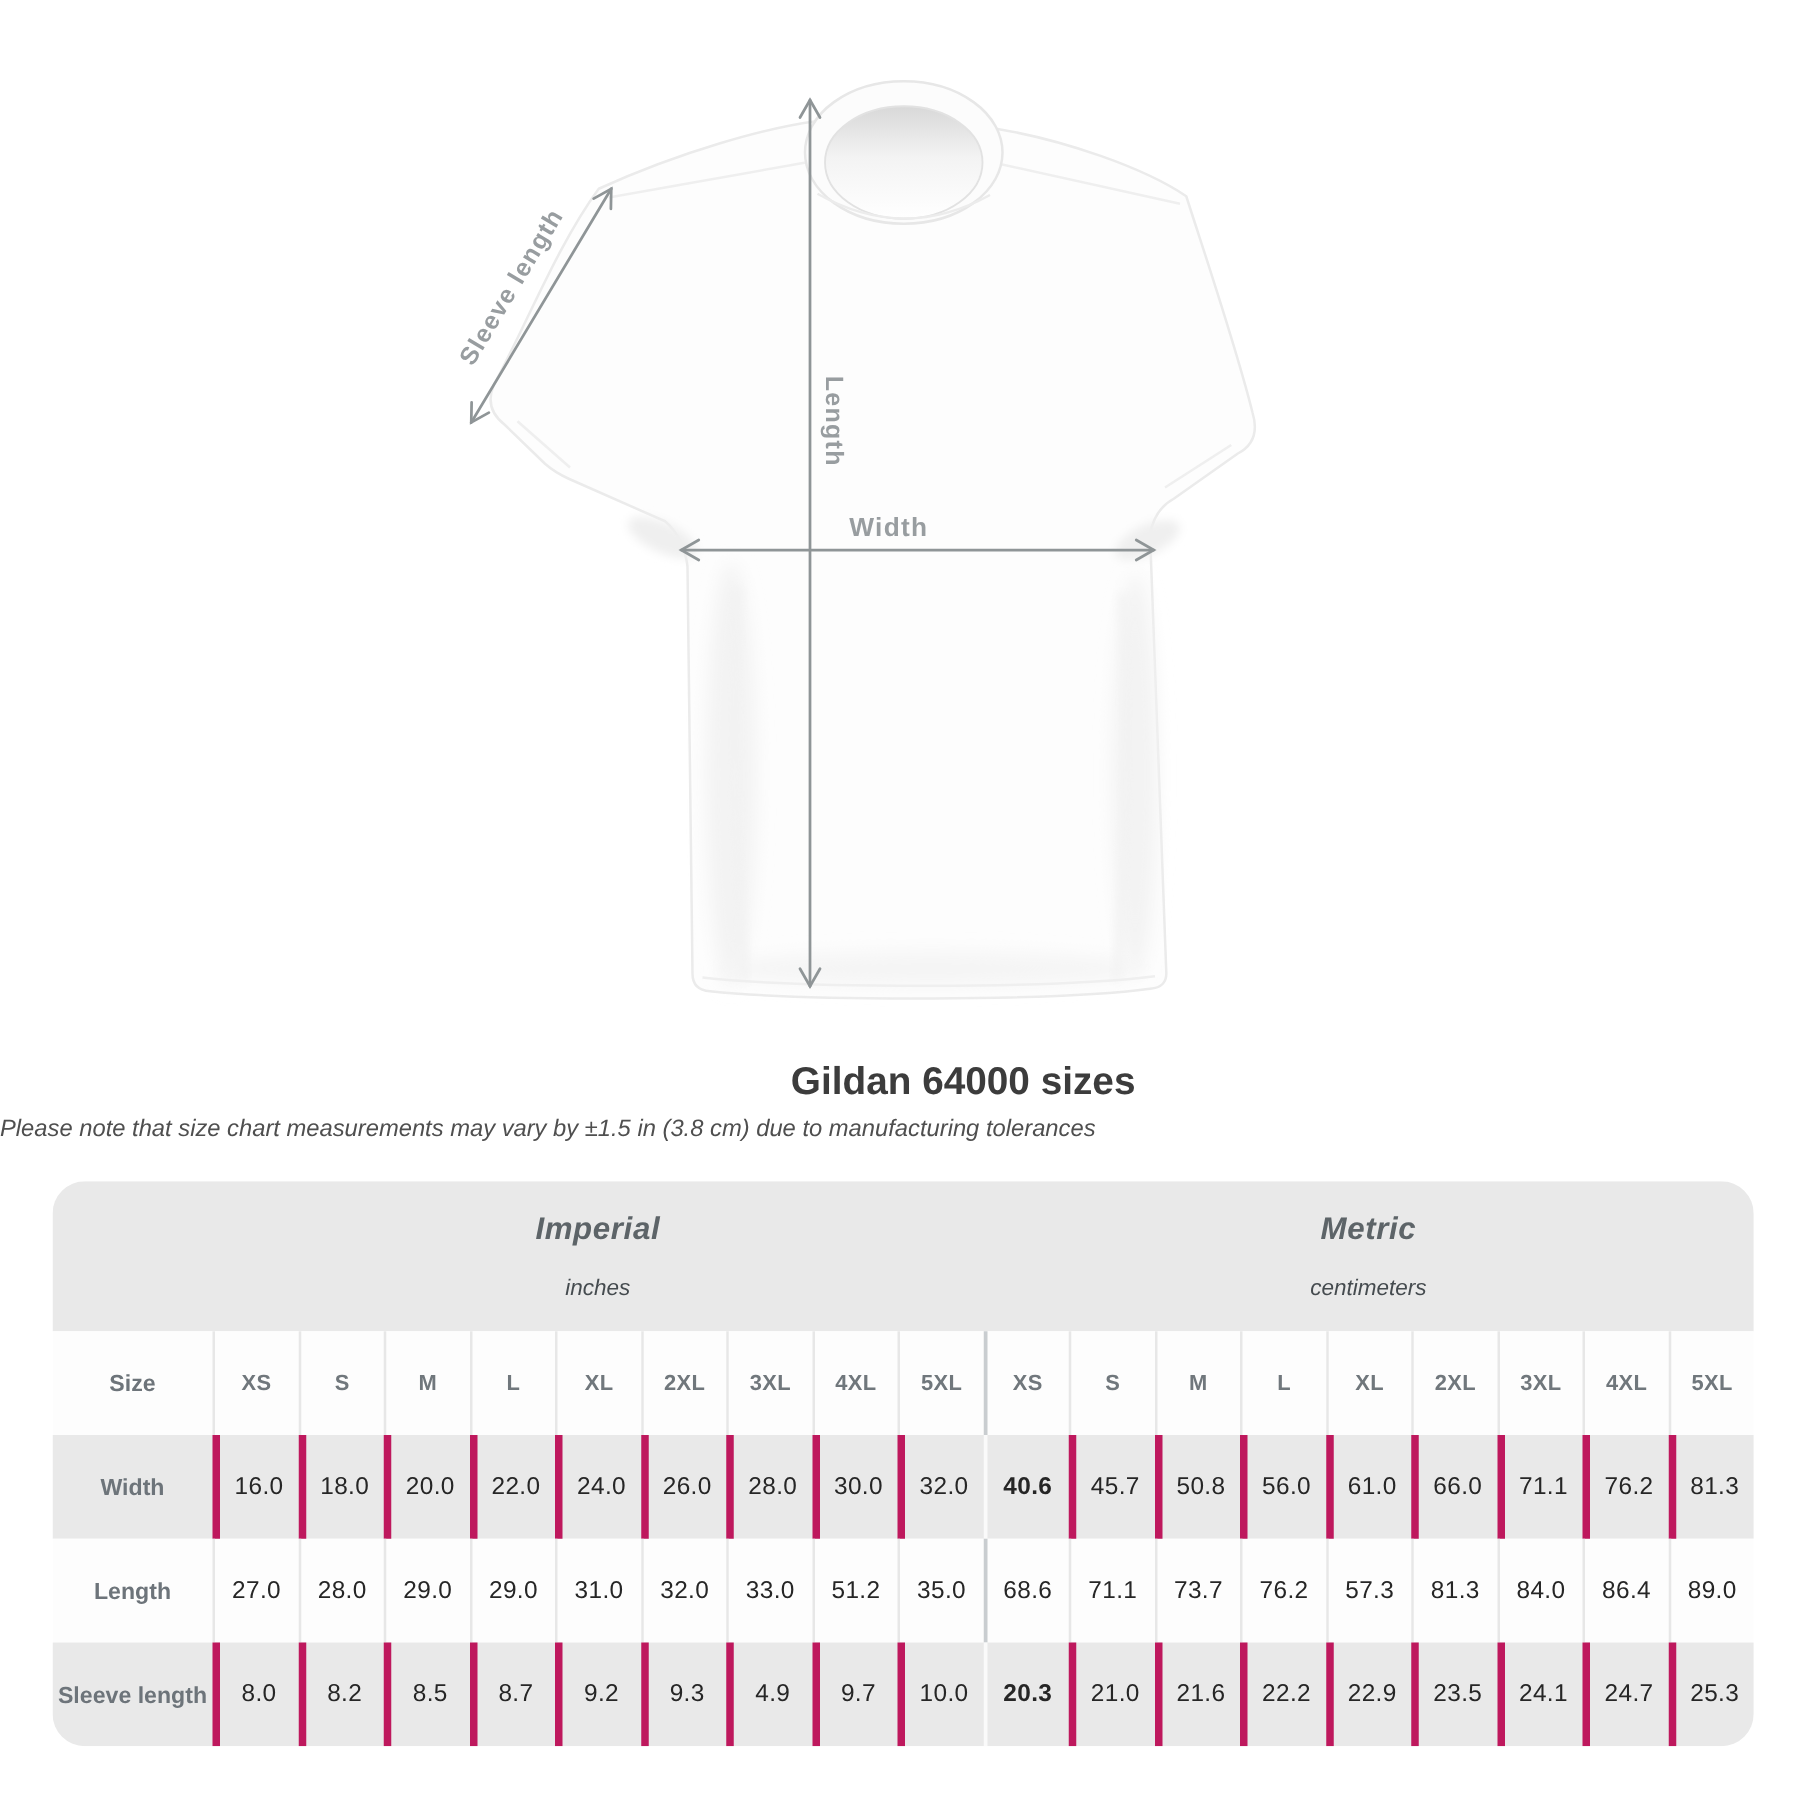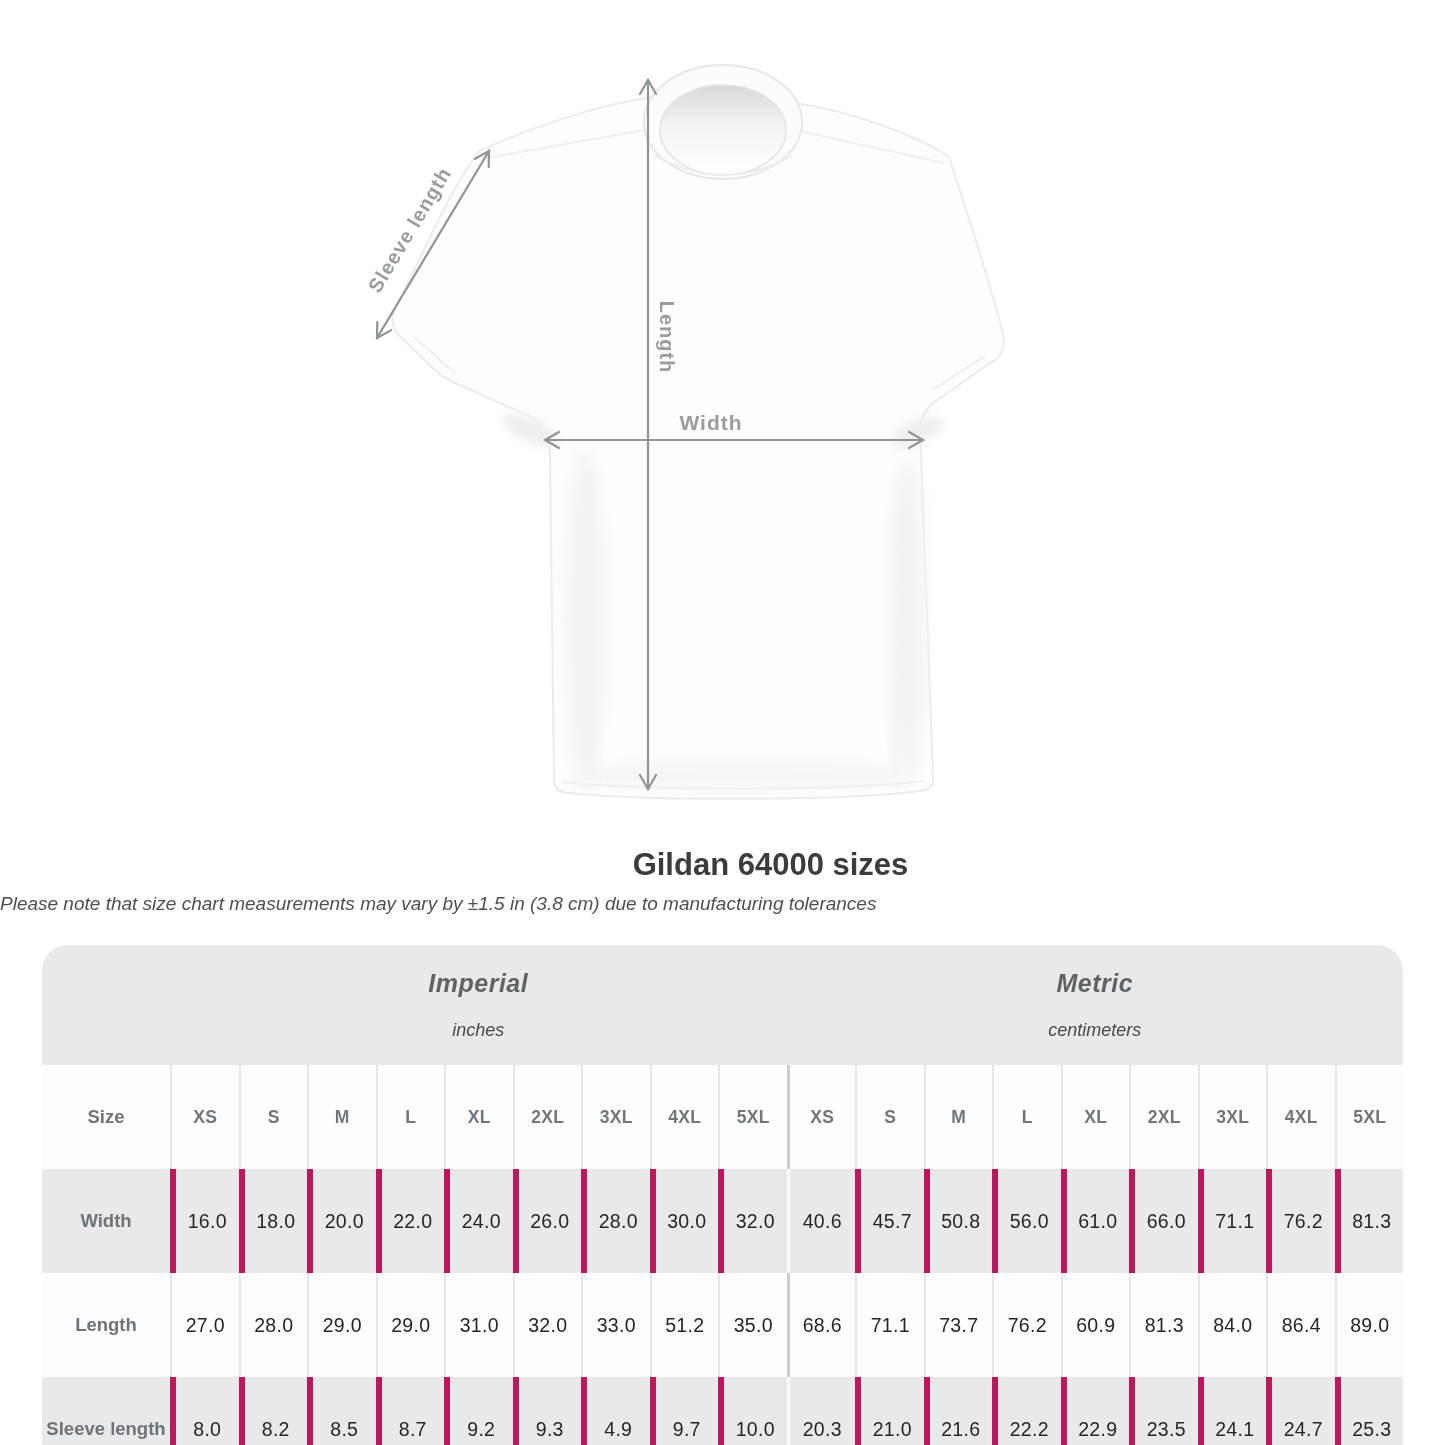--- a/index.html
+++ b/index.html
@@ -19,28 +19,28 @@
          font-size:31px;line-height:38px;font-weight:bold;color:#3c3c3c;padding-left:48px;}
   .note{position:absolute;top:893px;left:0;width:1445px;margin:0;
         font-style:italic;font-size:19px;color:#4f4f4f;}
 
   
   .sizetable{position:absolute;top:945px;left:42px;width:1361px;border-radius:26px;overflow:hidden;}
   .band{display:grid;grid-template-columns:128px 1fr 1fr;height:120px;background:#e9e9e9;}
   .band-group{display:flex;flex-direction:column;align-items:center;justify-content:center;gap:22px;}
   .g-name{font-size:25px;font-weight:bold;font-style:italic;color:#5d6468;letter-spacing:.5px;}
   .g-unit{font-size:18px;font-style:italic;color:#454b4f;}
-  .trow{display:grid;grid-template-columns:128px repeat(18,1fr);height:104px;}
+  .trow{display:grid;grid-template-columns:128px repeat(18,1fr);height:83px;}
   .row-light{background:#fdfdfd;}
   .row-dark{background:#e9e9e9;}
   .cell{display:flex;align-items:center;justify-content:center;}
   .row-light .cell:not(:first-child){border-left:2px solid #e7e7e7;}
   .row-dark  .cell:not(:first-child){border-left:6px solid #be185d;}
   .row-light .cell.strong{border-left:3px solid #c9cdd0;}
-  .row-dark  .cell.strong{border-left:3px solid #fafafa;}
+  .row-dark  .cell.strong{border-left:3px solid #fafafa;font-weight:bold;}
   .label-cell{font-weight:bold;font-size:18.5px;color:#6d747a;}
   .head-cell{font-weight:bold;font-size:17.5px;color:#70777c;letter-spacing:.3px;}
   .val-cell{font-size:19.5px;color:#262626;letter-spacing:.3px;}
 </style>
 </head>
 <body>
 
 <div class="stage">
 
   <div class="shirt-area">
@@ -197,21 +197,21 @@
           <div class="cell val-cell">29.0</div>
           <div class="cell val-cell">31.0</div>
           <div class="cell val-cell">32.0</div>
           <div class="cell val-cell">33.0</div>
           <div class="cell val-cell">51.2</div>
           <div class="cell val-cell">35.0</div>
           <div class="cell val-cell strong">68.6</div>
           <div class="cell val-cell">71.1</div>
           <div class="cell val-cell">73.7</div>
           <div class="cell val-cell">76.2</div>
-          <div class="cell val-cell">60.9</div>
+          <div class="cell val-cell">57.3</div>
           <div class="cell val-cell">81.3</div>
           <div class="cell val-cell">84.0</div>
           <div class="cell val-cell">86.4</div>
           <div class="cell val-cell">89.0</div>
         </div>
         <div class="trow row-dark">
           <div class="cell label-cell">Sleeve length</div>
           <div class="cell val-cell">8.0</div>
           <div class="cell val-cell">8.2</div>
           <div class="cell val-cell">8.5</div>

